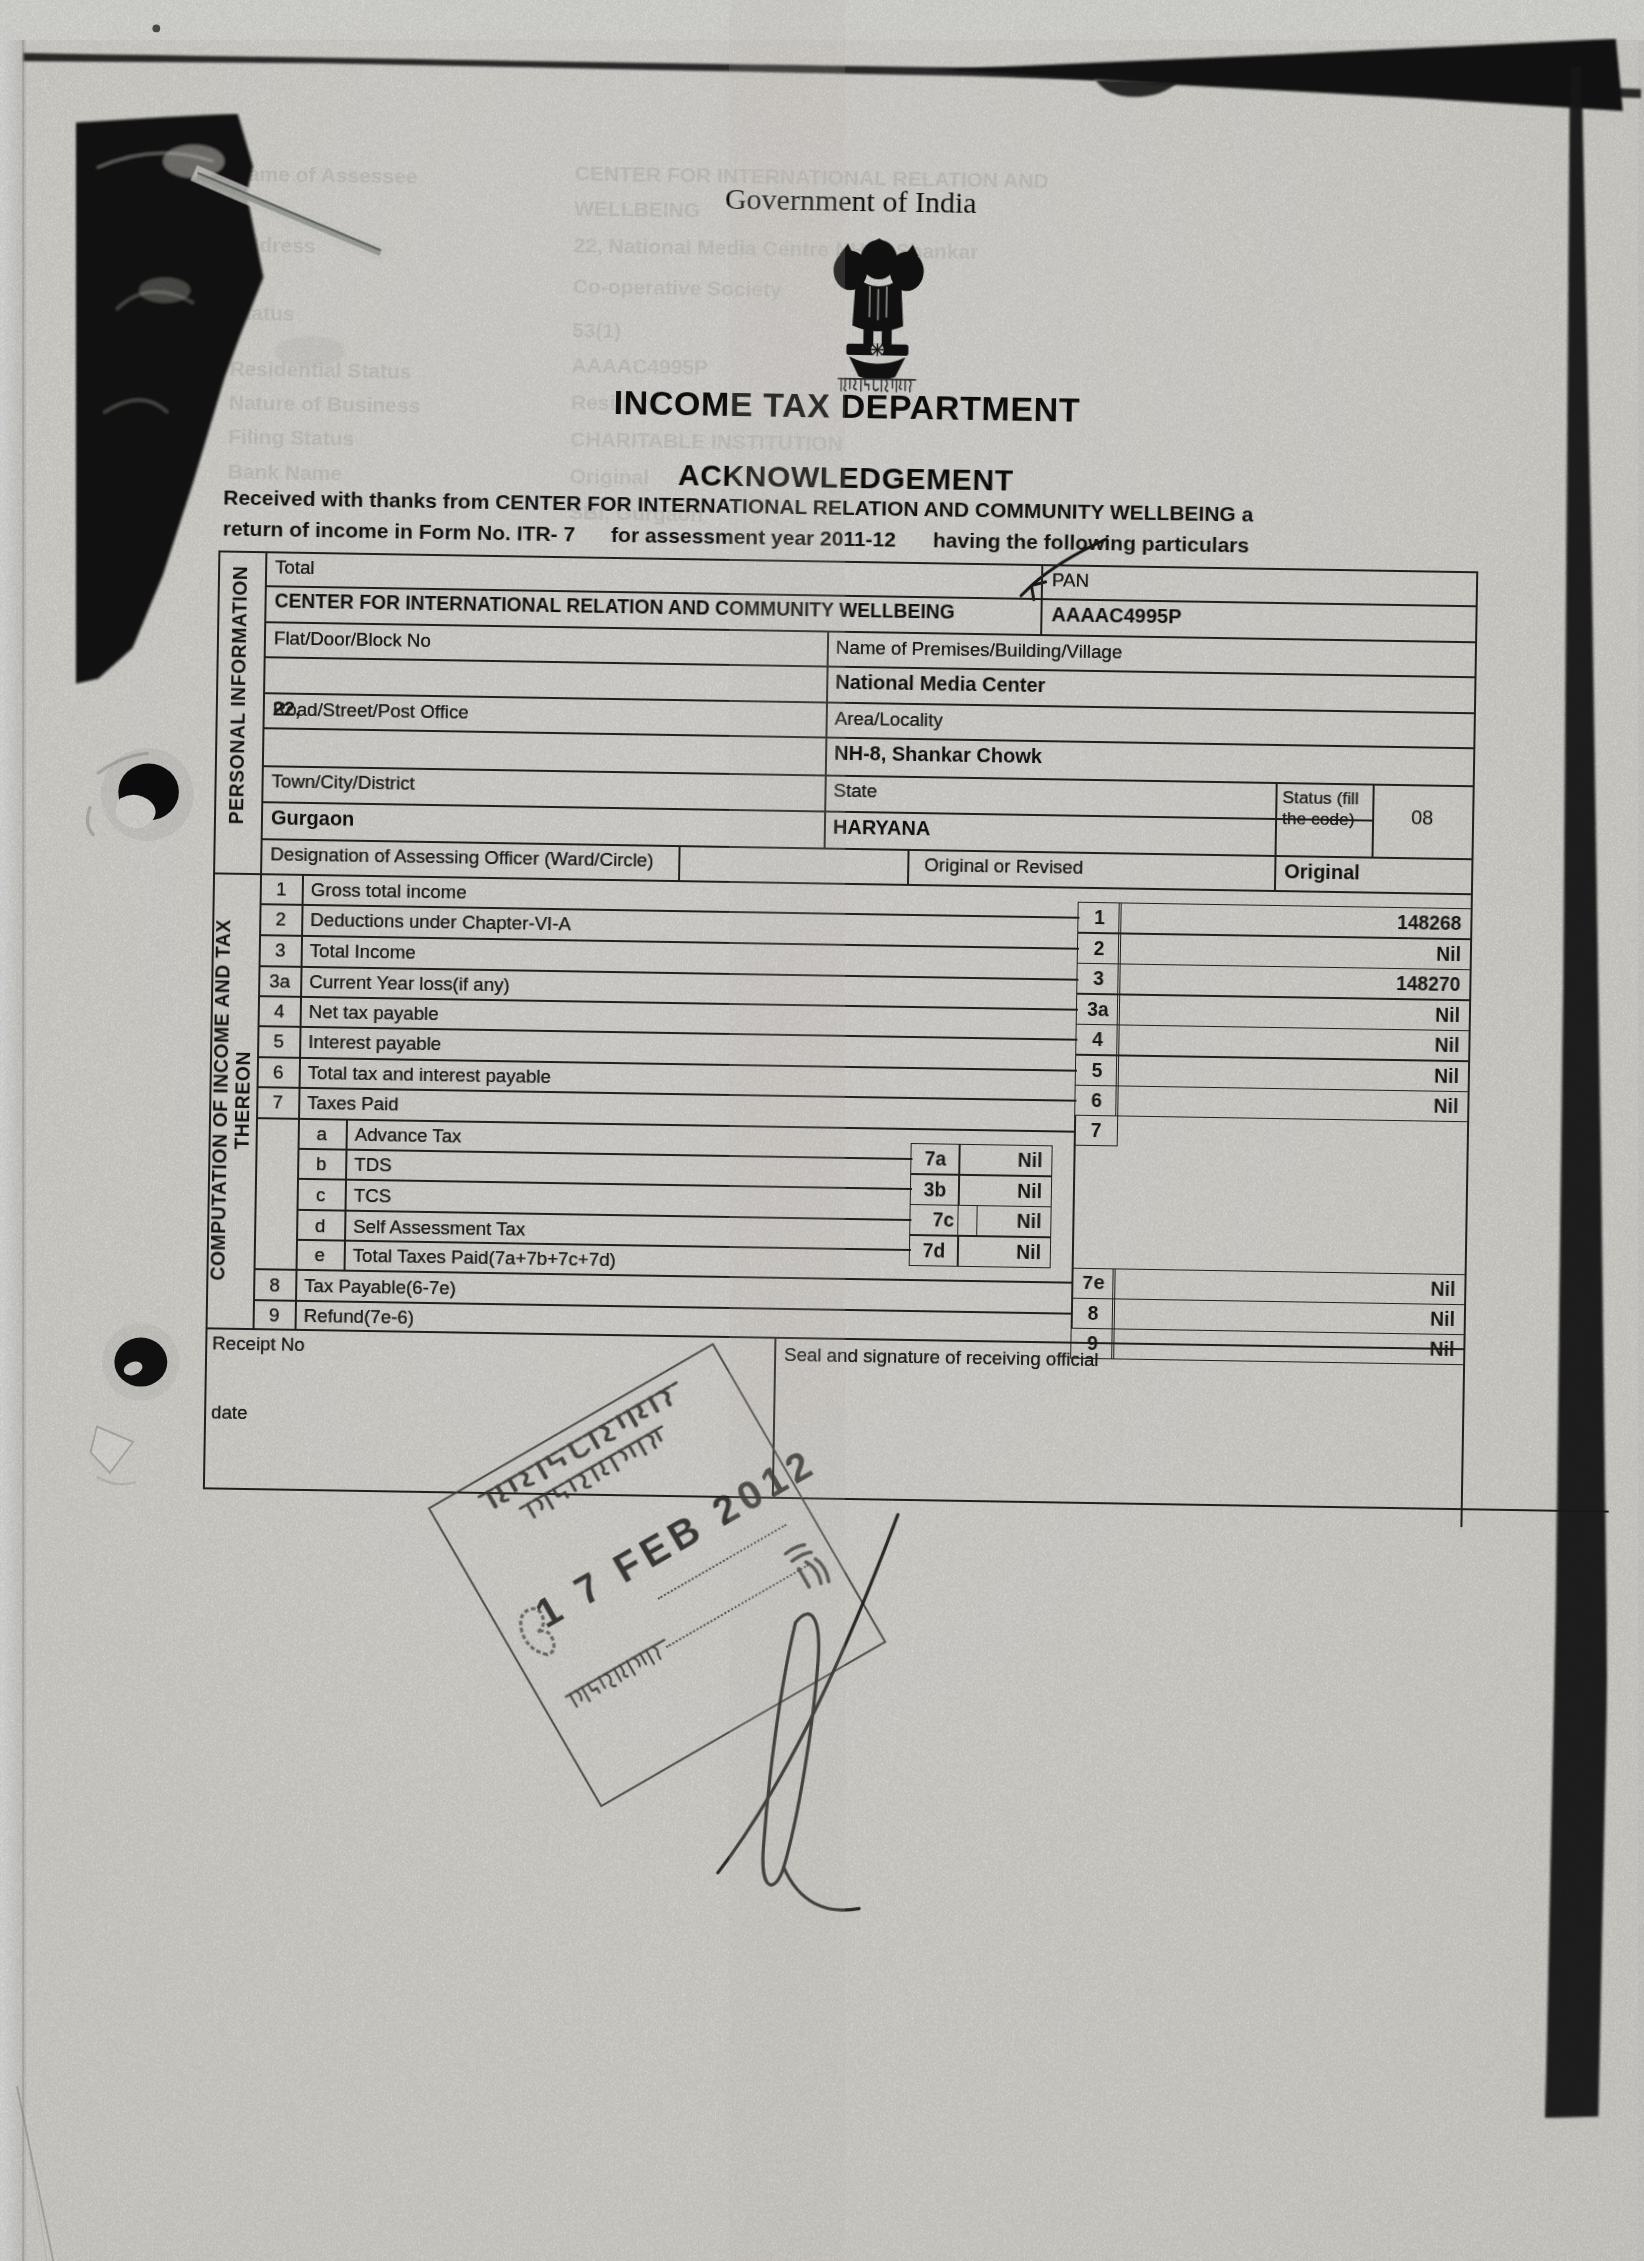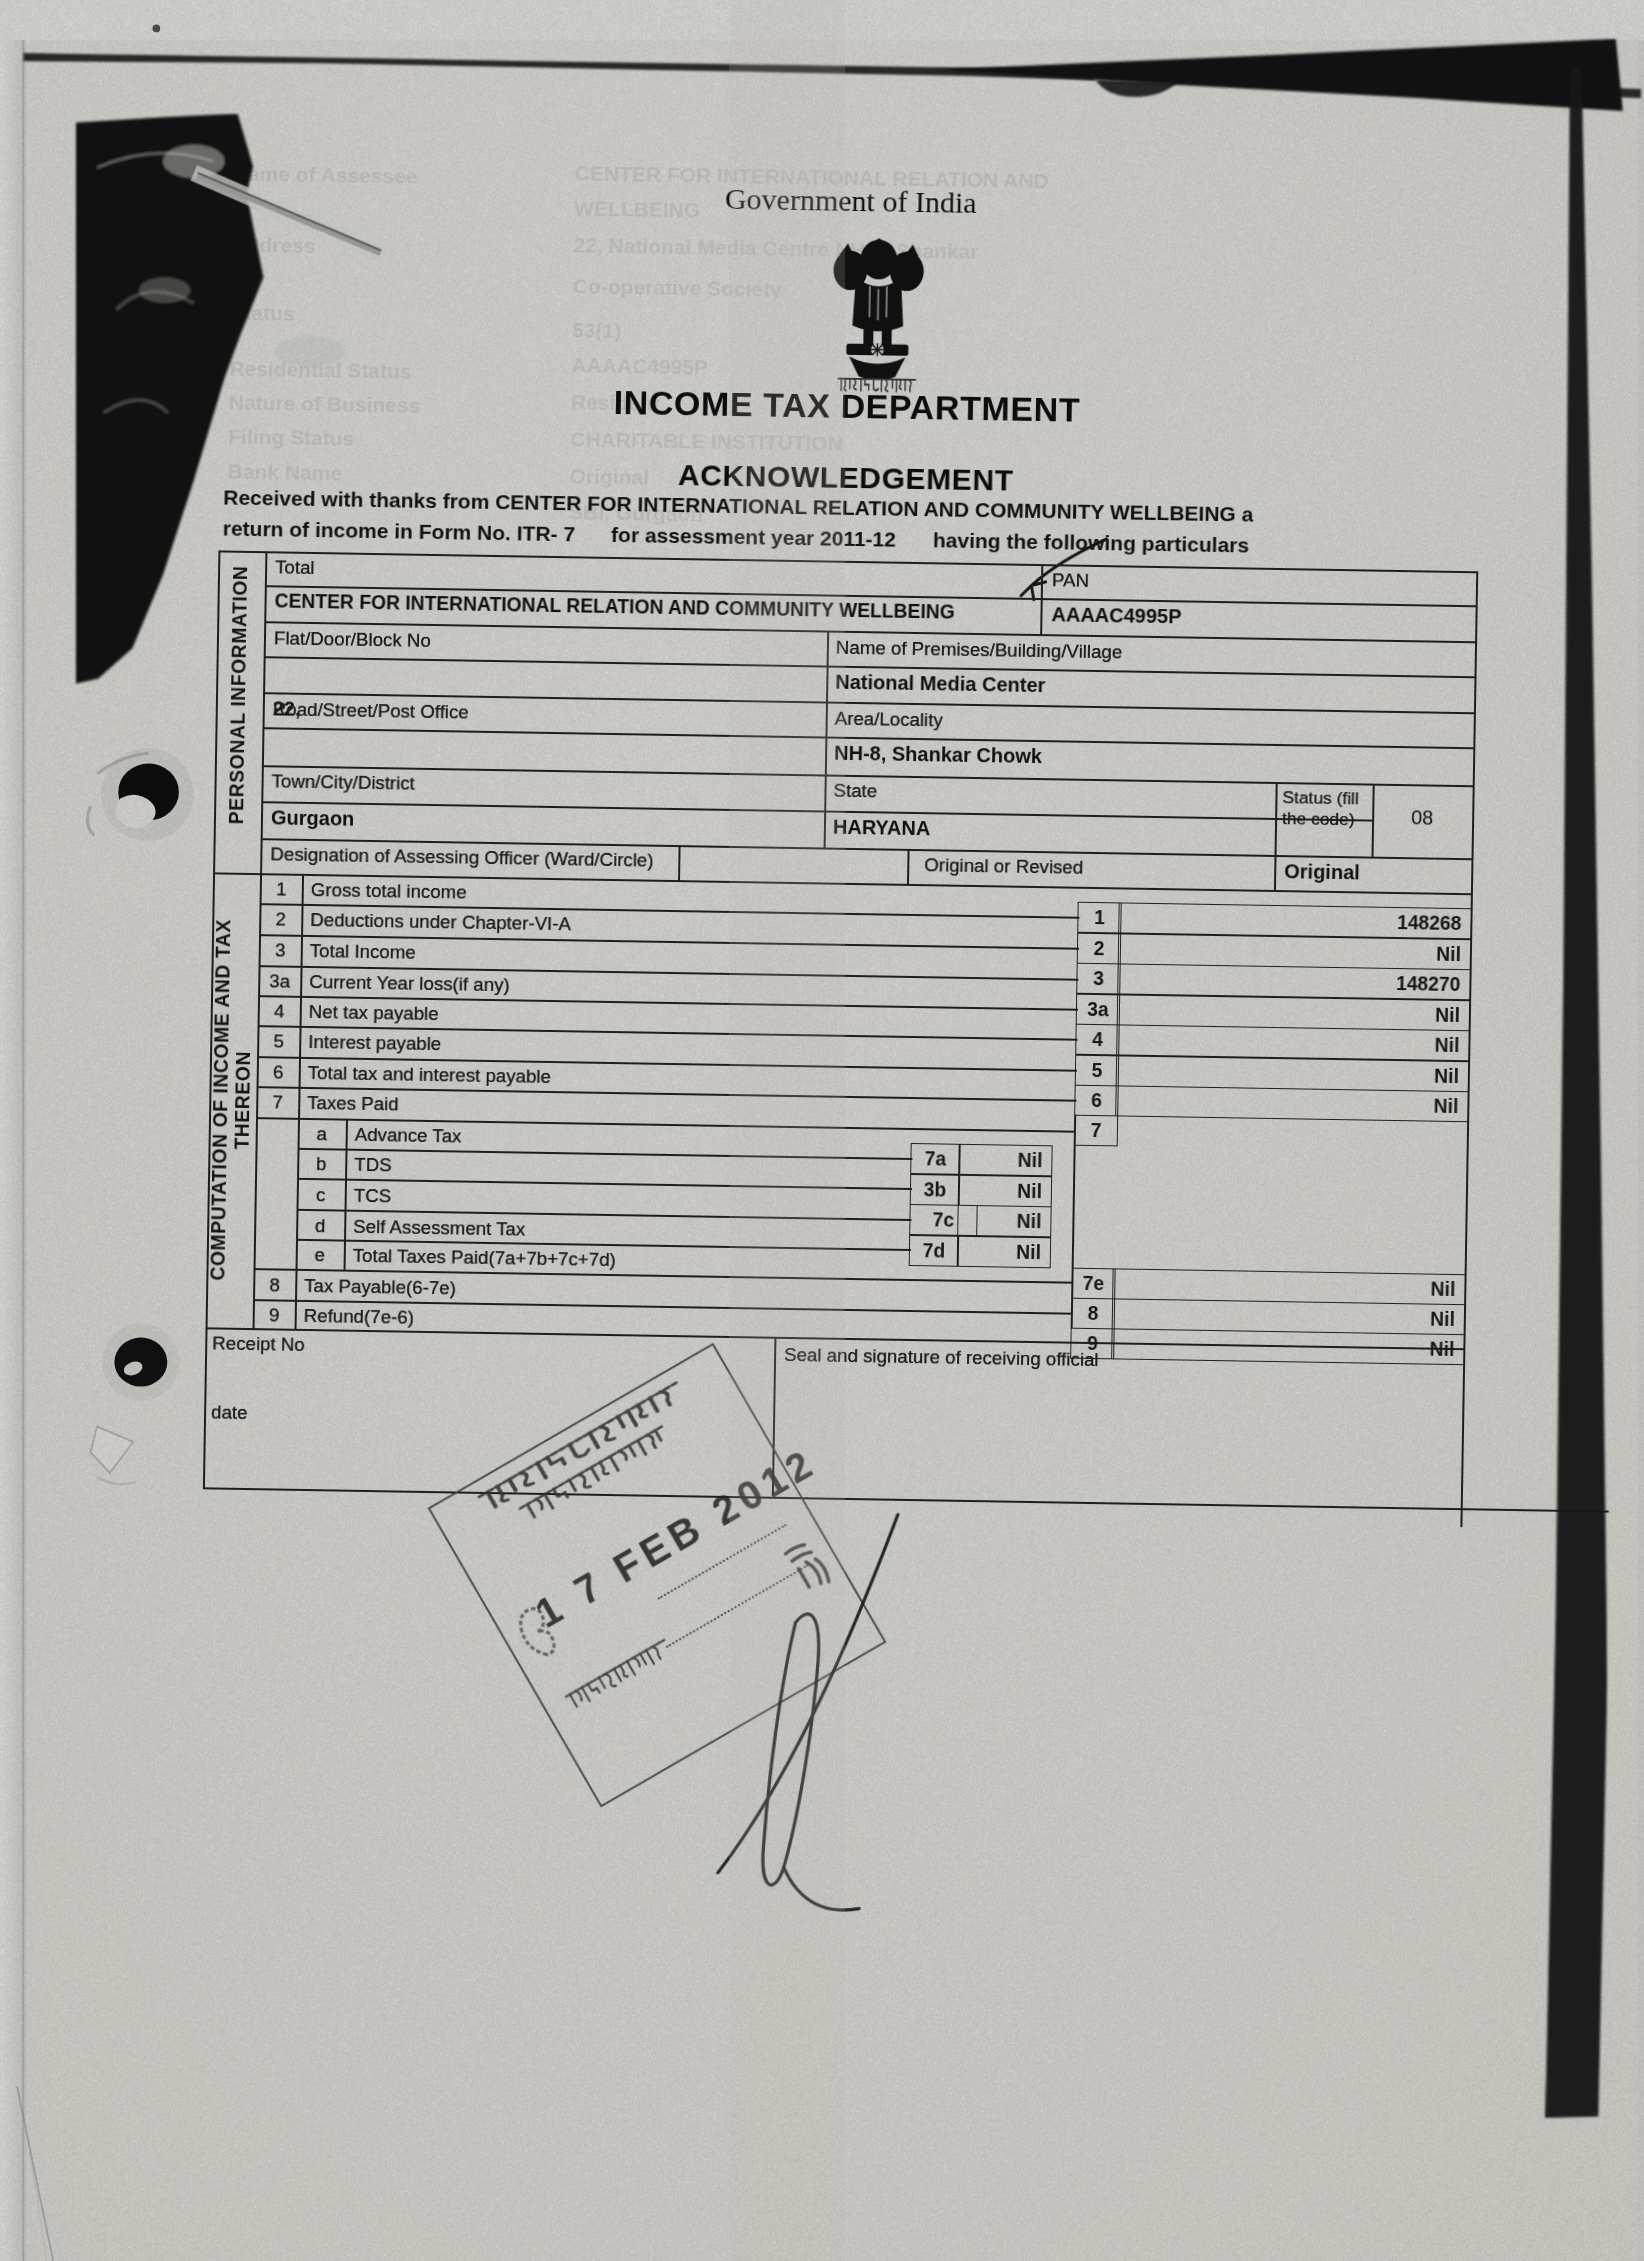--- a/index.html
+++ b/index.html
@@ -275,21 +275,21 @@
     <div class="box value" style="left:969px;top:1192px;width:94px;height:31px;">
         <span>Nil</span>
       </div>
     <div class="box num" style="left:921px;top:1223px;width:50px;height:31px;">
         <span>7d</span>
       </div>
     <div class="box value" style="left:969px;top:1223px;width:94px;height:31px;">
         <span>Nil</span>
       </div>
 
-    <div class="box num" style="left:1084px;top:1253px;width:44px;height:31px;">
+    <div class="box num" style="left:1084px;top:1253px;width:44px;height:31px;font-family:Liberation Mono, monospace;">
         <span>7e</span>
       </div>
     <div class="box value" style="left:1125px;top:1253px;width:353px;height:31px;">
         <span>Nil</span>
       </div>
     <div class="box num" style="left:1084px;top:1283px;width:44px;height:31px;">
         <span>8</span>
       </div>
     <div class="box value" style="left:1125px;top:1283px;width:353px;height:31px;">
         <span>Nil</span>

